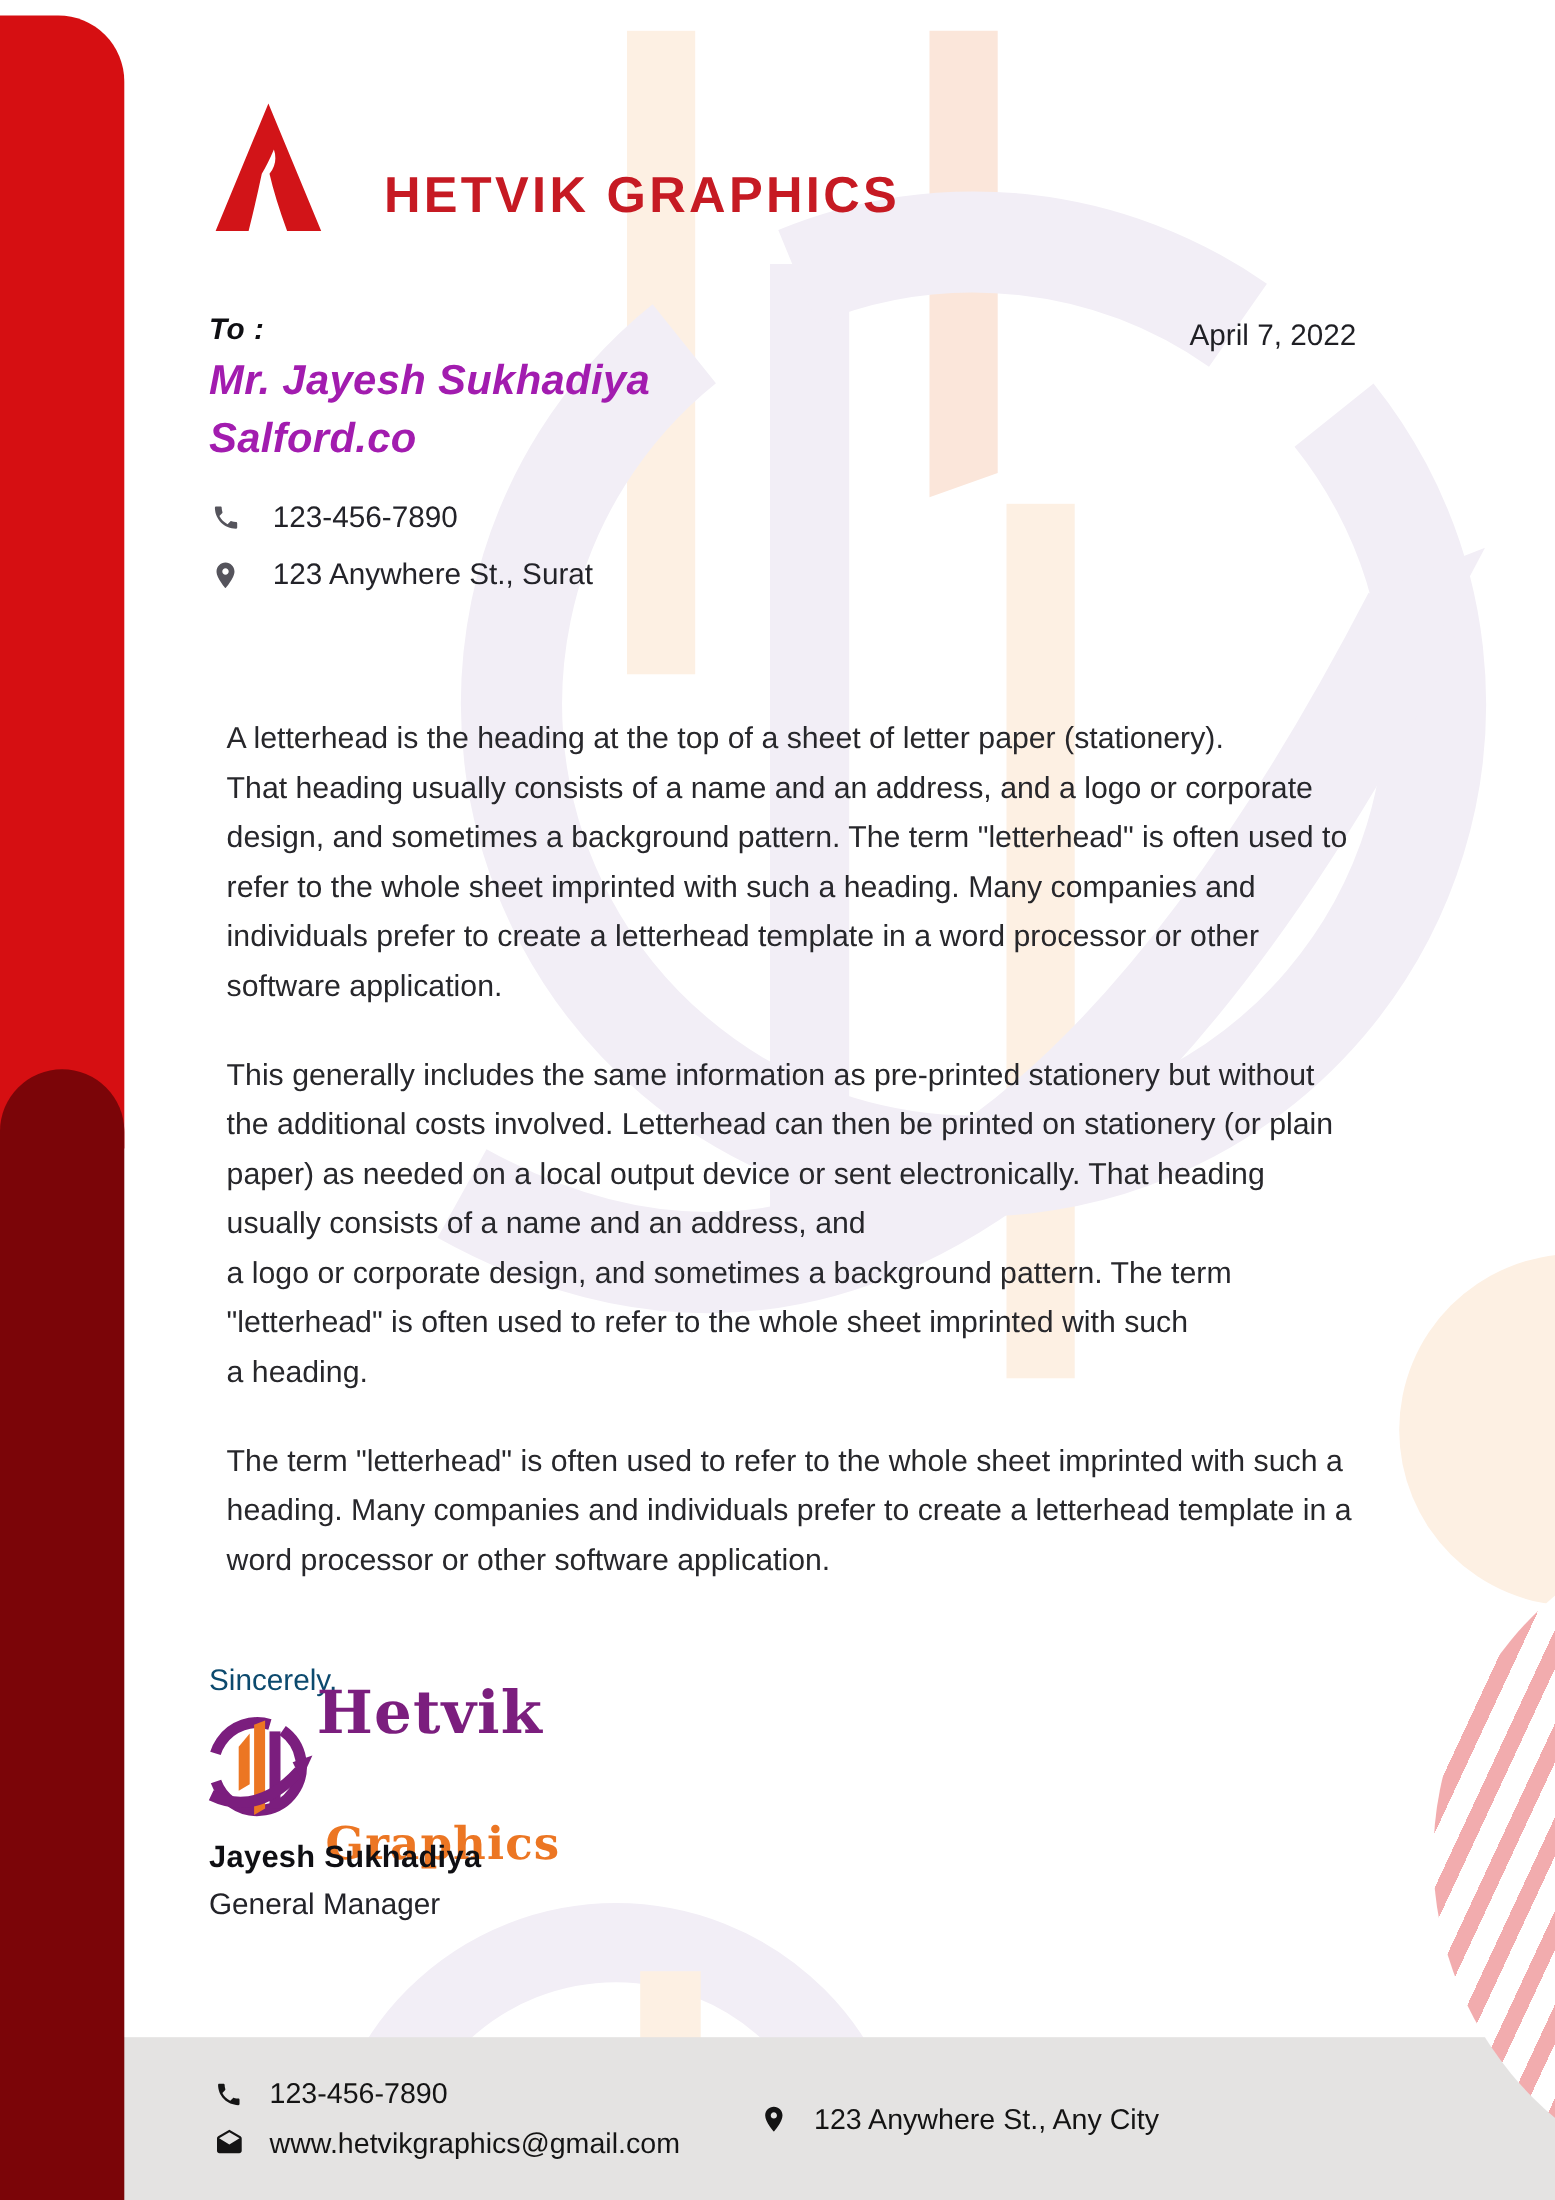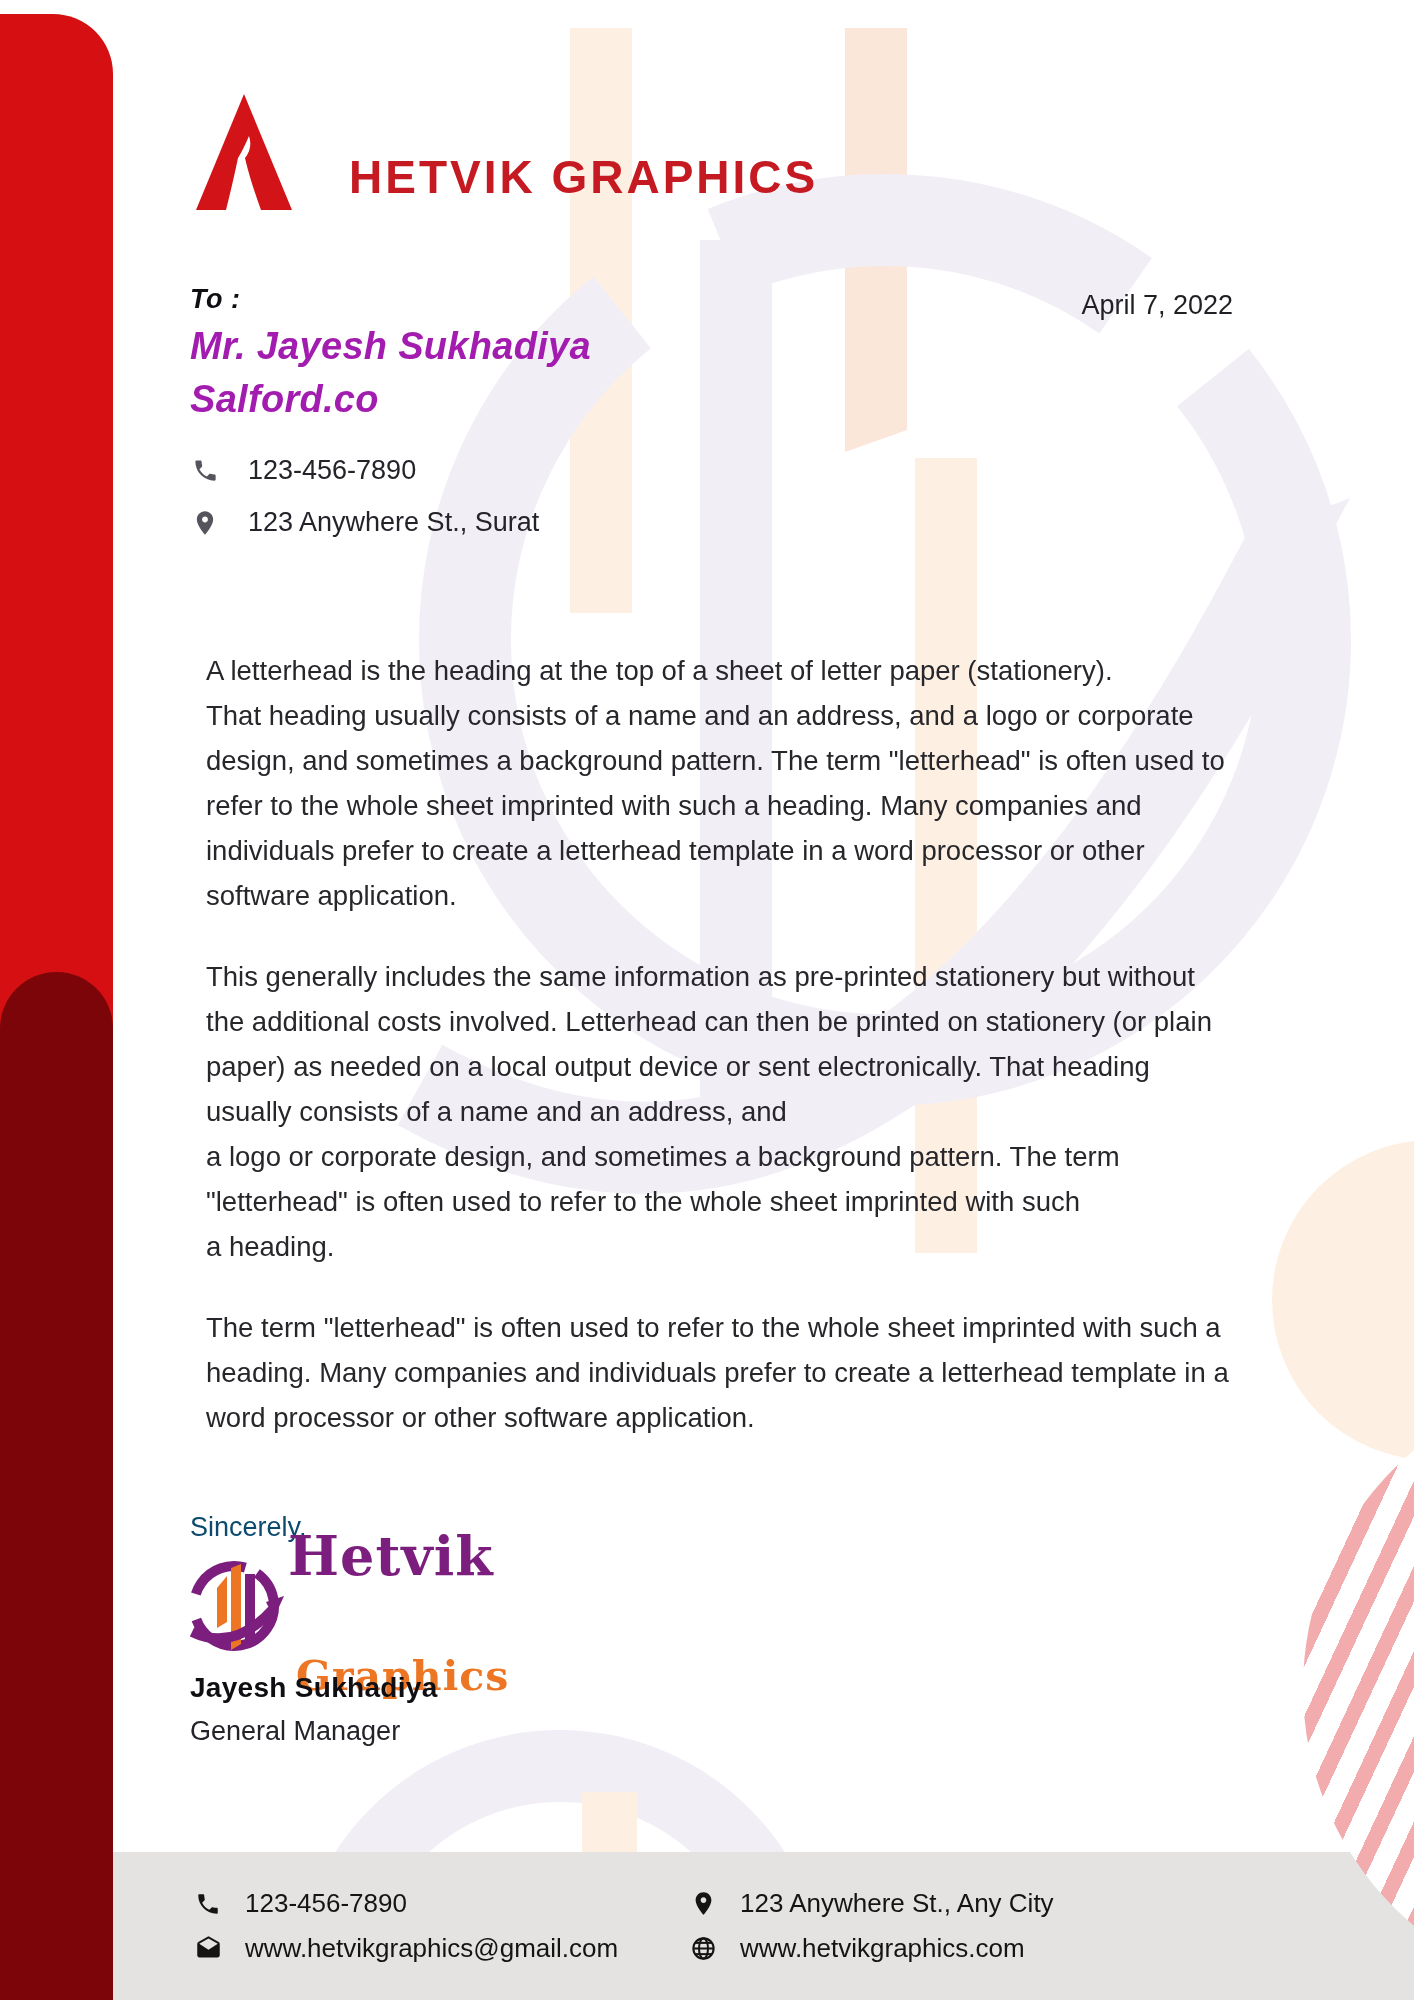--- a/index.html
+++ b/index.html
@@ -163,28 +163,16 @@
     </div>
     <div class="f-col right">
       <div class="f-row">
         <span class="ic">
           <svg width="27" height="27" viewBox="0 0 24 24">
               <path fill="#141414" d="M12 2C8.13 2 5 5.13 5 9c0 5.25 7 13 7 13s7-7.75 7-13c0-3.87-3.13-7-7-7zm0 9.5c-1.38 0-2.5-1.12-2.5-2.5S10.62 6.5 12 6.5s2.5 1.12 2.5 2.5-1.12 2.5-2.5 2.5z"></path>
             </svg>
         </span>
         <span class="tx">123 Anywhere St., Any City</span>
       </div>
-      <div class="f-row">
-        <span class="ic">
-          <svg width="27" height="27" viewBox="0 0 24 24" fill="none" stroke="#141414" stroke-width="1.8">
-            <circle cx="12" cy="12" r="9"></circle>
-            <ellipse cx="12" cy="12" rx="4" ry="9"></ellipse>
-            <line x1="3" y1="12" x2="21" y2="12"></line>
-            <line x1="4.5" y1="7" x2="19.5" y2="7"></line>
-            <line x1="4.5" y1="17" x2="19.5" y2="17"></line>
-          </svg>
-        </span>
-        <span class="tx">www.hetvikgraphics.com</span>
-      </div>
     </div>
   </div>
 
 </div>
 
 </body></html>

